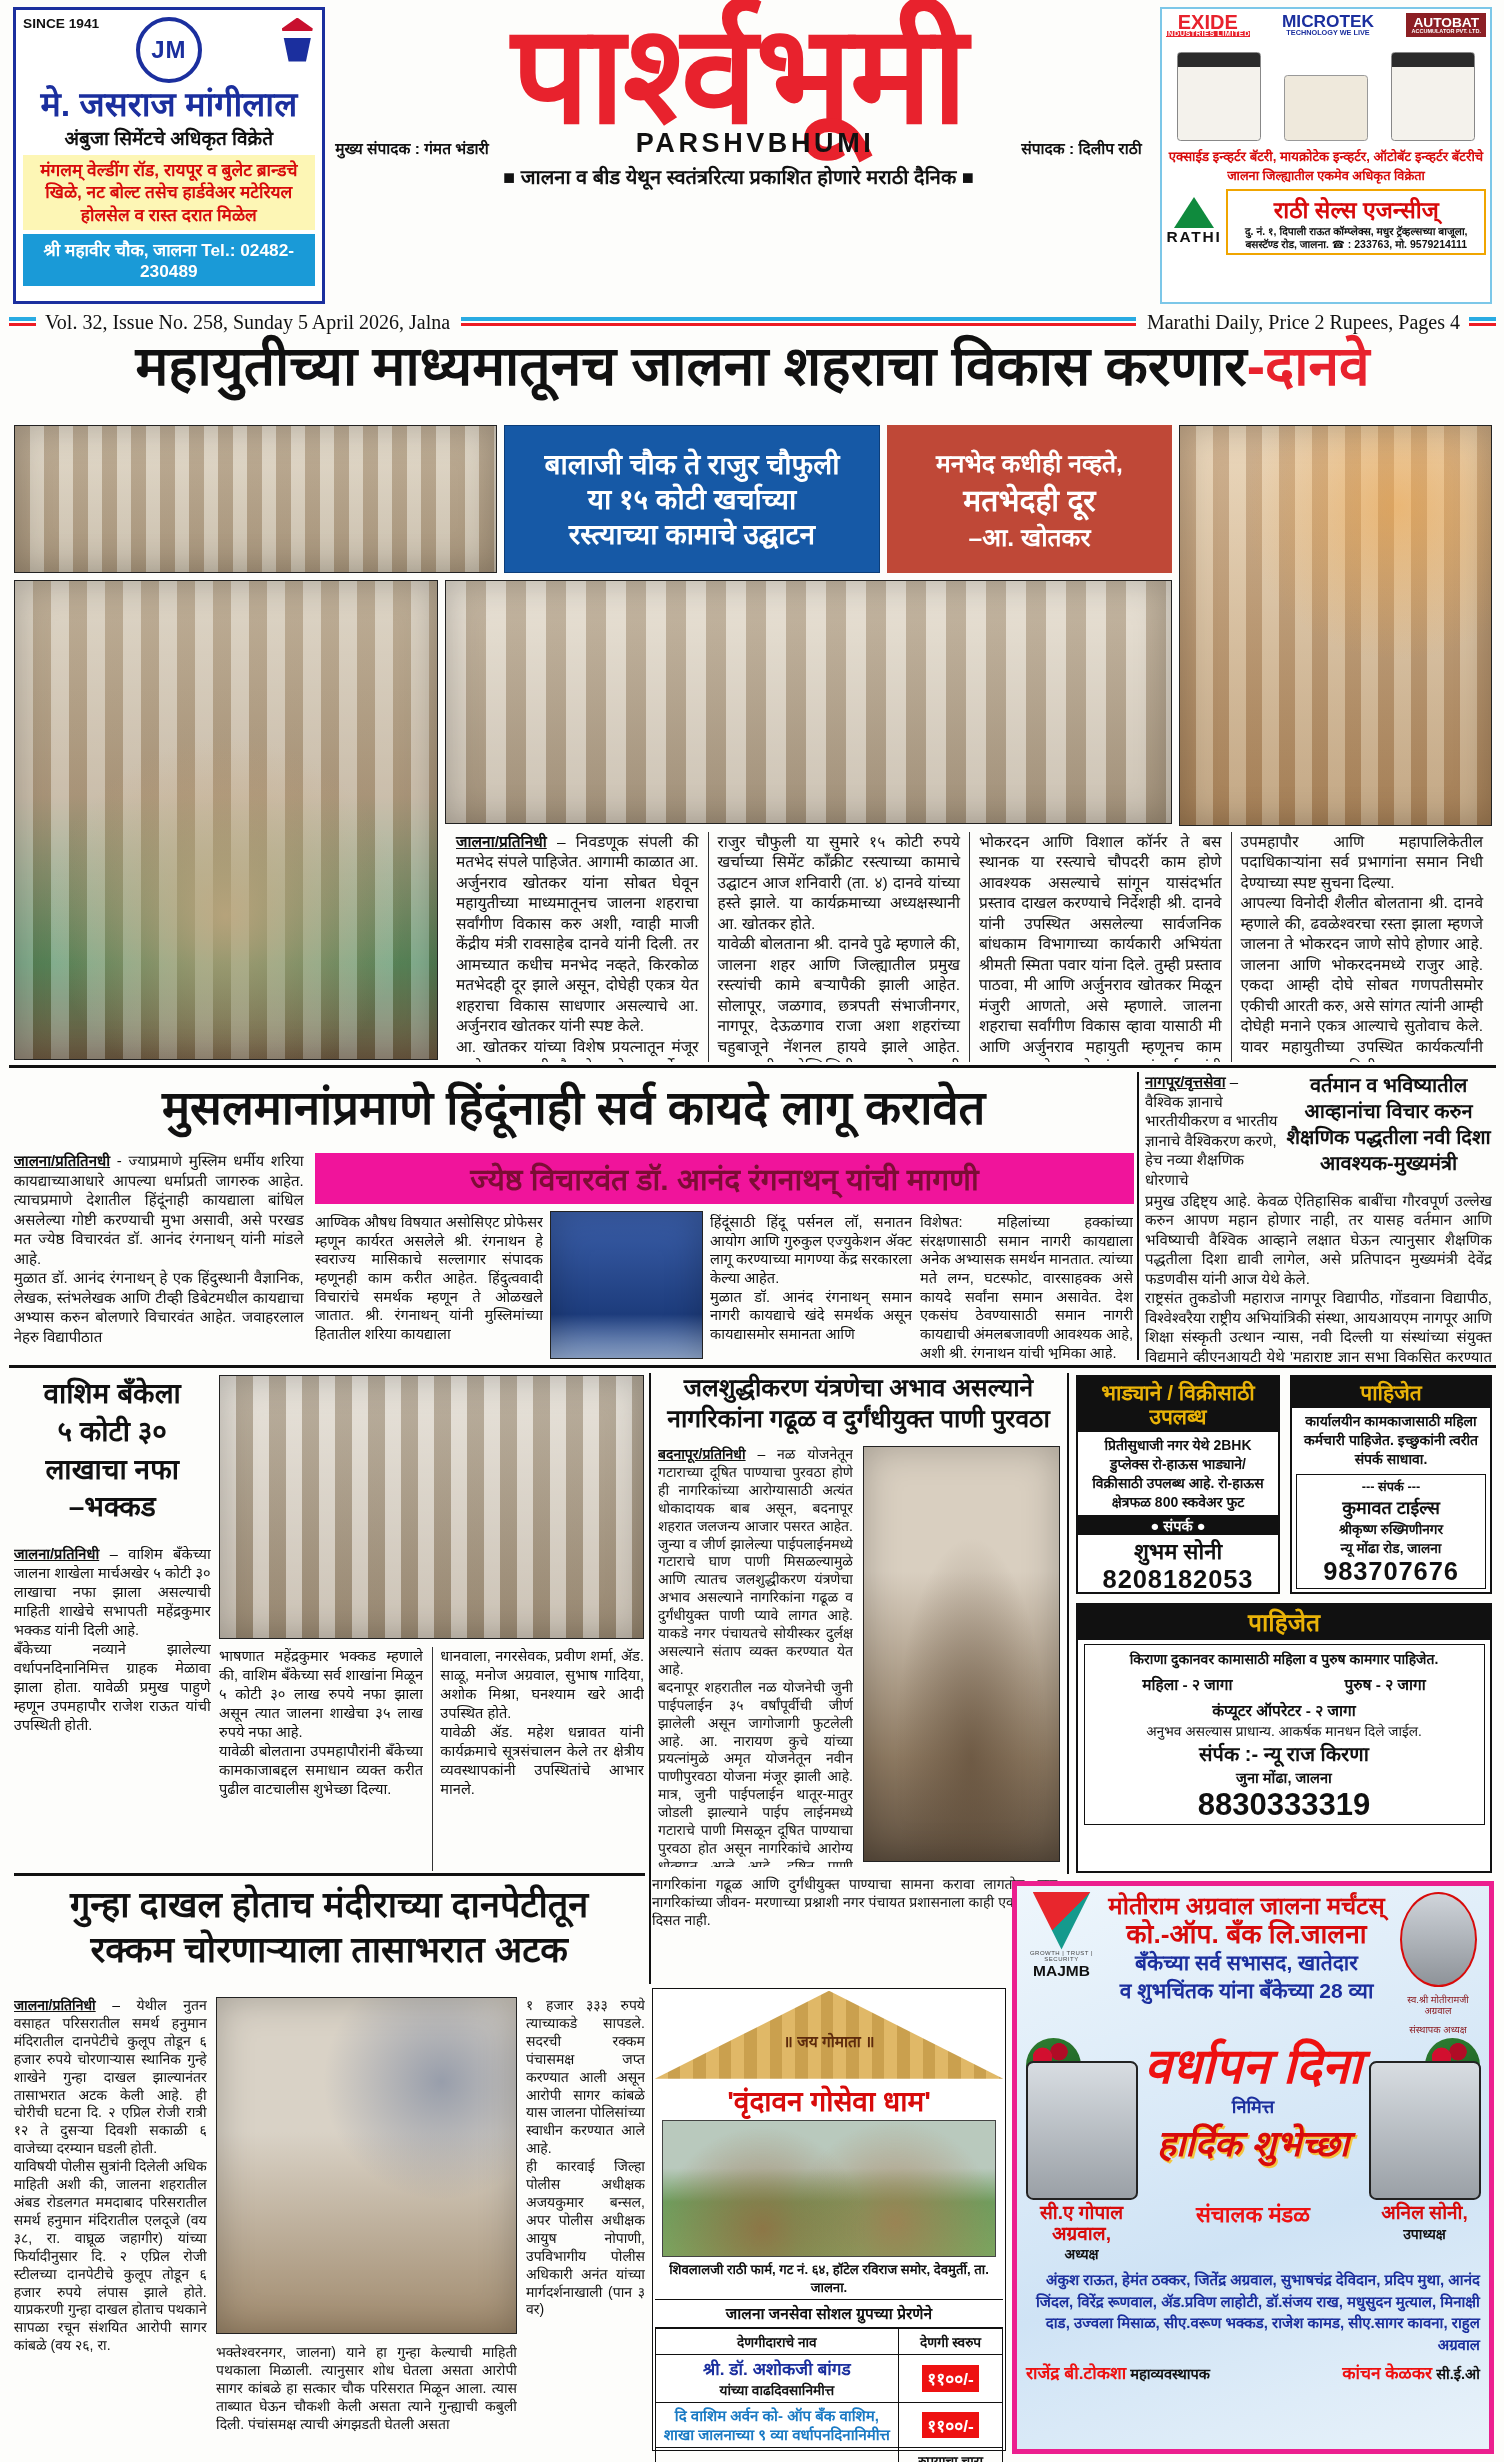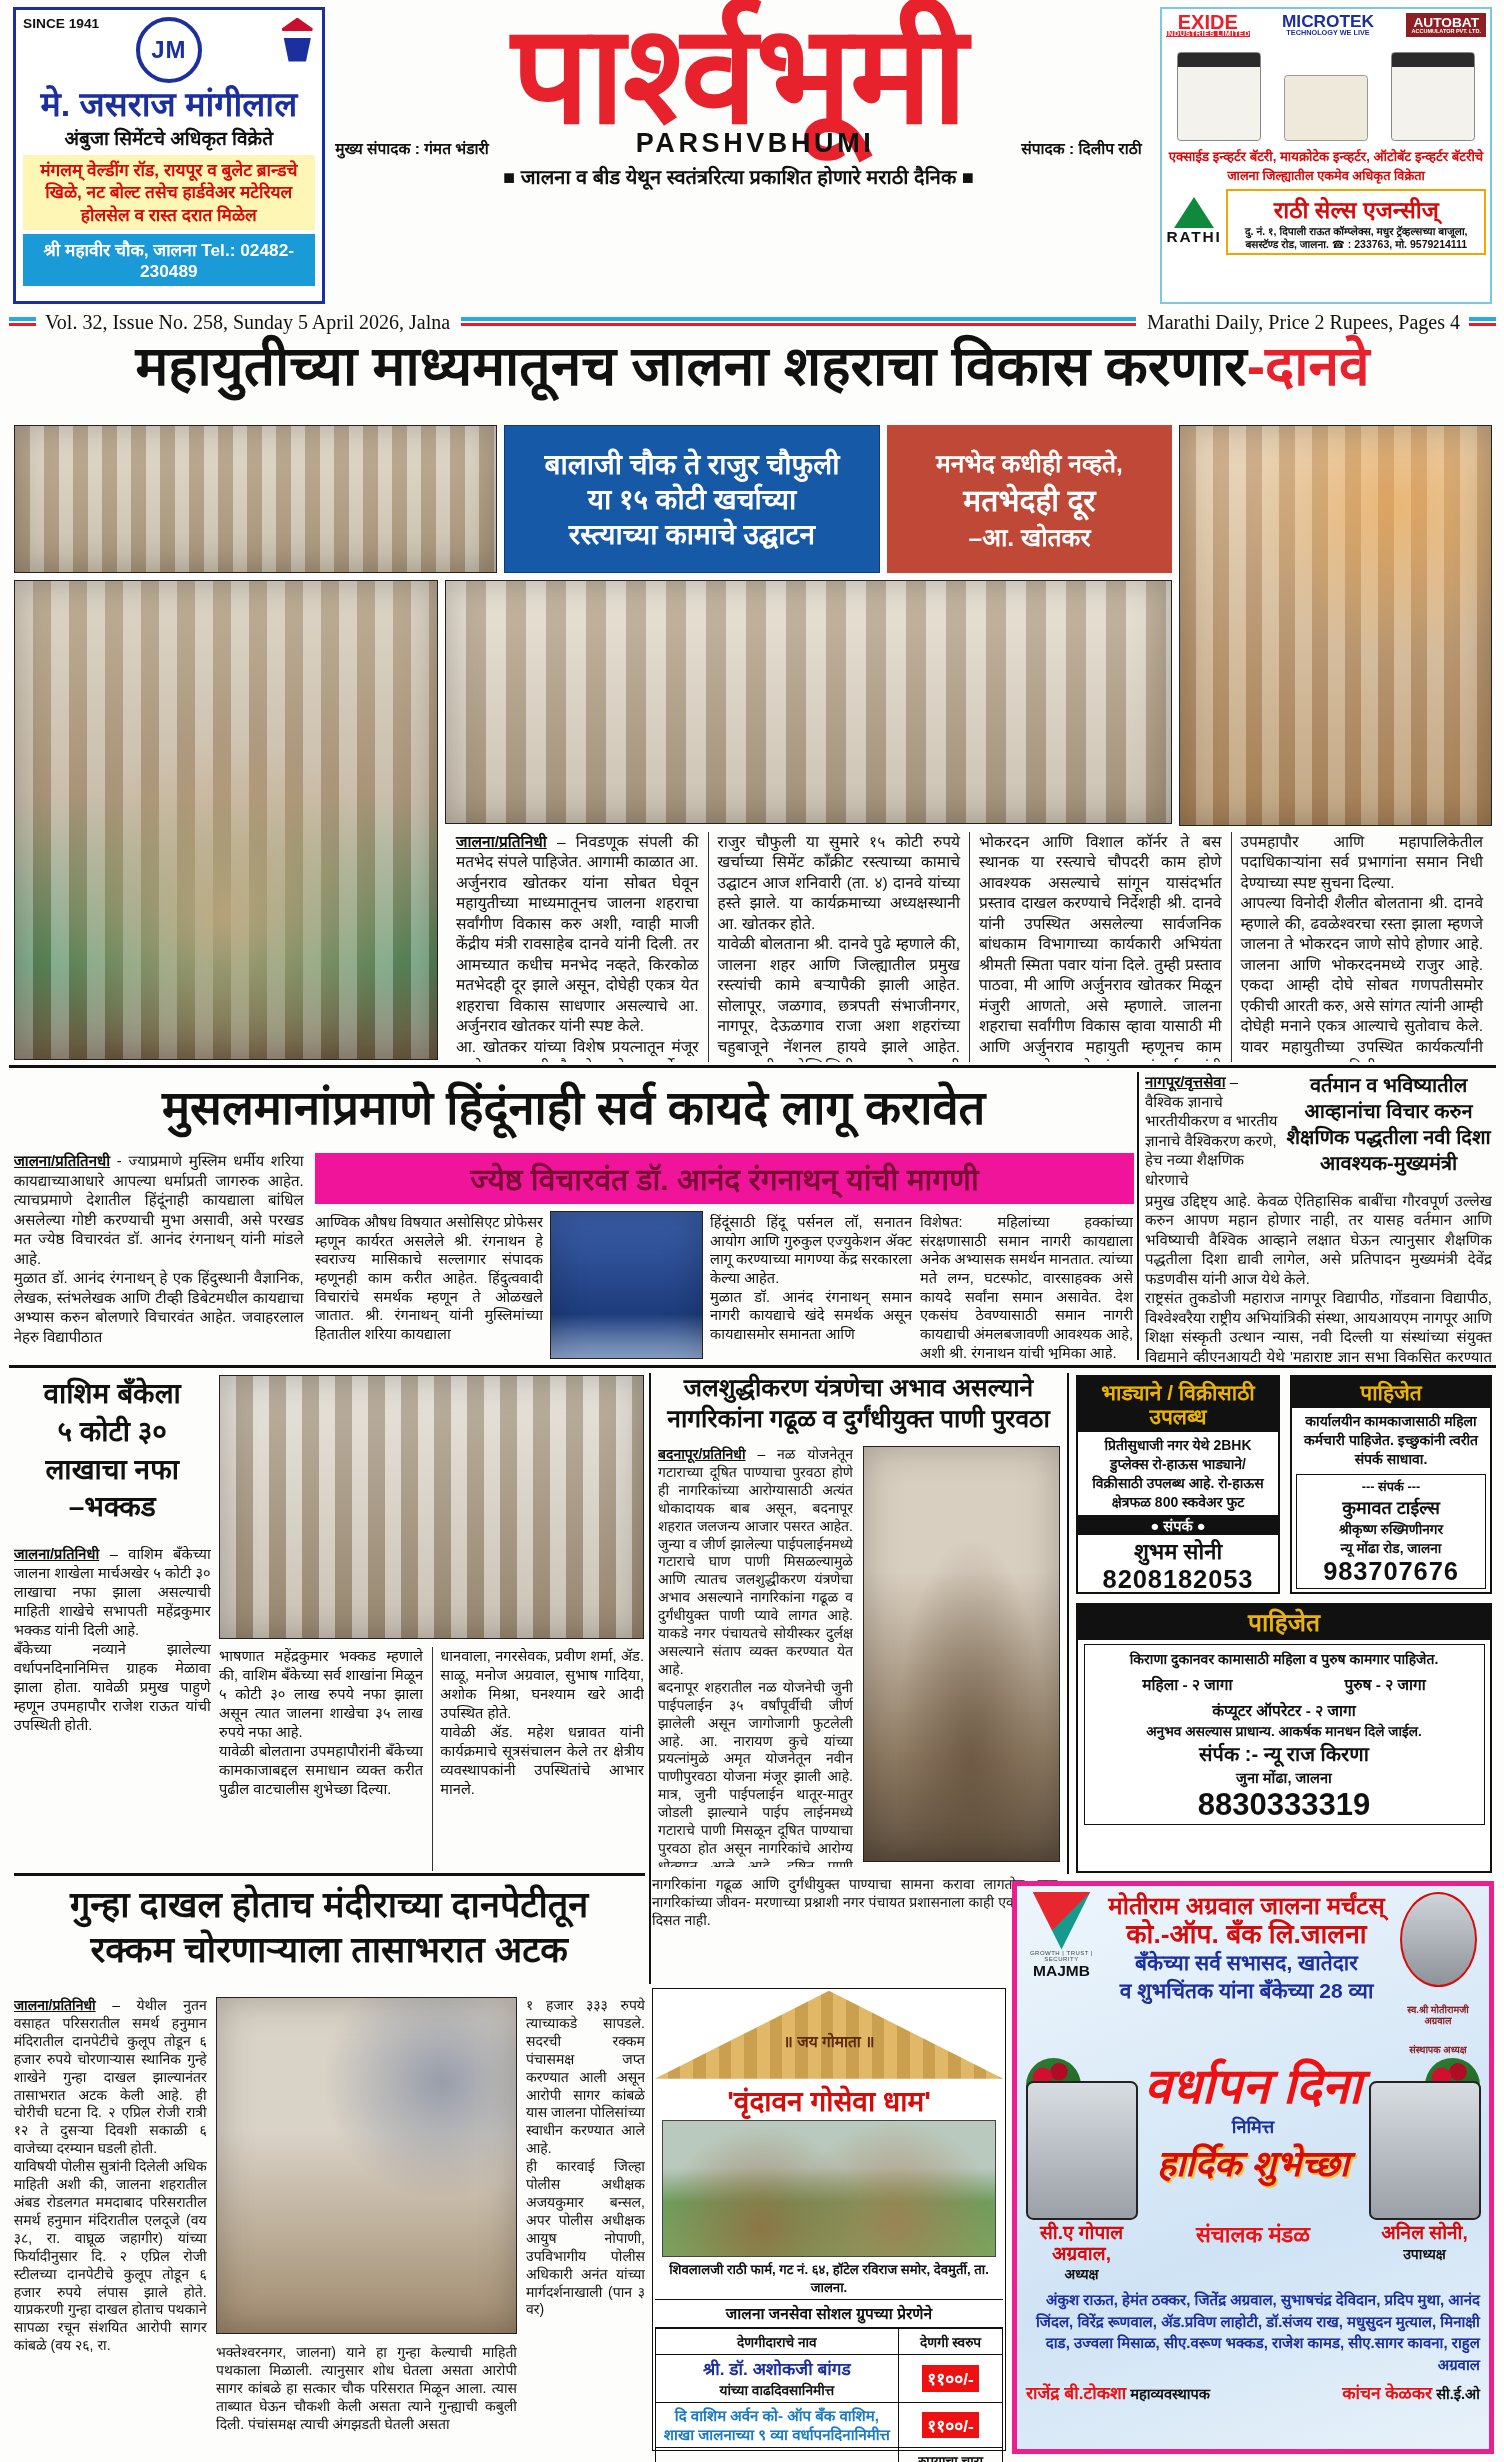--- a/index.html
+++ b/index.html
@@ -92,21 +92,21 @@
   .cl1{left:1076px;top:1375px;width:204px;height:219px;}
   .cl2{left:1290px;top:1375px;width:202px;height:219px;}
   .cl-body{font-size:14px;font-weight:bold;line-height:1.35;padding:3.6px 5.5px;}
   .cl-contact{background:#111;color:#fff;font-weight:bold;font-size:14.6px;}
   .cl-name{font-weight:bold;font-size:22px;}
   .cl-phone{font-weight:bold;font-size:25.5px;letter-spacing:0.9px;}
   .cl2 .inner{border:1.8px solid #111;margin:1.8px 3.6px;padding:1.8px;}
   .cl3{left:1076px;top:1603px;width:416px;height:270px;}
   .cl3 .inner{border:1.8px solid #111;margin:3.6px 5.5px;padding:1.8px;}
   .cl3 .slots{display:flex;justify-content:space-around;font-weight:bold;font-size:15.5px;}
-  .cl3 .note{font-size:13.7px;font-weight:bold;}
+  .cl3 .note{font-size:13.7px;font-weight:normal;}
   .cl3 .shop{color:#111;font-weight:bold;font-size:20px;}
   .cl3 .phone{font-size:31px;font-weight:bold;}
   
   .crime-head{left:13.7px;top:1882px;width:631px;text-align:center;font-weight:bold;font-size:36px;line-height:1.25;}
   .crime-col1{left:13.7px;top:1997px;width:193px;height:454px;font-size:14px;line-height:1.28;text-align:justify;white-space:pre-line;overflow:hidden;}
   .ph-police{left:216px;top:1997px;width:301px;height:337px;background:radial-gradient(circle at 75% 25%,rgba(30,60,120,.35),transparent 35%),linear-gradient(180deg,#d9d2c6 40%,#a08a6d);}
   .crime-col3{left:526px;top:1997px;width:119px;height:454px;font-size:14px;line-height:1.28;text-align:justify;white-space:pre-line;overflow:hidden;}
   .crime-col2{left:216px;top:2344px;width:301px;height:108px;font-size:14px;line-height:1.28;text-align:justify;overflow:hidden;}
   
   .goseva{left:652px;top:1988px;width:354px;height:463px;border:1.8px solid #111;box-sizing:border-box;background:#fff;text-align:center;padding:1.8px;}
@@ -127,21 +127,21 @@
   .bk-logo{width:71px;flex:none;}
   .bk-logo .sq{width:58px;height:58px;margin:0 auto;background:linear-gradient(135deg,#e8262d 50%,#159a8d 50%);clip-path:polygon(0 0,100% 0,50% 100%);}
   .bk-logo .tag{font-size:6px;letter-spacing:0.5px;color:#444;}
   .bk-logo b{font-size:15.5px;}
   .bk-mid{flex:1;}
   .bk-t1{color:#d80b0b;font-weight:bold;font-size:24px;line-height:1.15;}
   .bk-t2{color:#d80b0b;font-weight:bold;font-size:26.4px;line-height:1.15;}
   .bk-l{color:#1b2f9e;font-weight:bold;font-size:21px;line-height:1.3;}
   .bk-founder{width:84px;flex:none;}
   .bk-founder .oval{width:73px;height:91px;border:2.7px solid #d80b0b;border-radius:50%;margin:0 auto;background:linear-gradient(#cfd4da,#8e9399);}
-  .bk-founder .cap{color:#8c1f24;font-weight:bold;font-size://9px;font-size:9.6px;line-height:1.25;margin-top:17px;}
+  .bk-founder .cap{color:#8c1f24;font-weight:normal;font-size://9px;font-size:9.6px;line-height:1.25;margin-top:7px;}
   .bk-script{color:#e11;font-weight:bold;font-style:italic;font-size:49px;line-height:1.1;margin-top:3.6px;}
   .bk-nimitt{color:#1b2f9e;font-weight:bold;font-size:18px;}
   .bk-script2{color:#d80b0b;font-weight:bold;font-style:italic;font-size:36px;text-shadow:1.8px 1.8px 0 #f3c63f;}
   .bk-row{display:flex;justify-content:space-between;align-items:flex-start;margin-top:-106px;}
   .bk-port{width:111px;}
   .bk-port .ph{width:108px;height:135px;border:2.7px solid #222;border-radius:7.3px;background:linear-gradient(#d8dde2,#9aa0a6);}
   .bk-port .nm{color:#d80b0b;font-weight:bold;font-size:19px;line-height:1.1;margin-top:2.7px;}
   .bk-port .rl{font-weight:bold;font-size:14px;}
   .bk-ctr{flex:1;padding-top:137px;}
   .bk-board{color:#e11;font-weight:bold;font-size:22px;}

